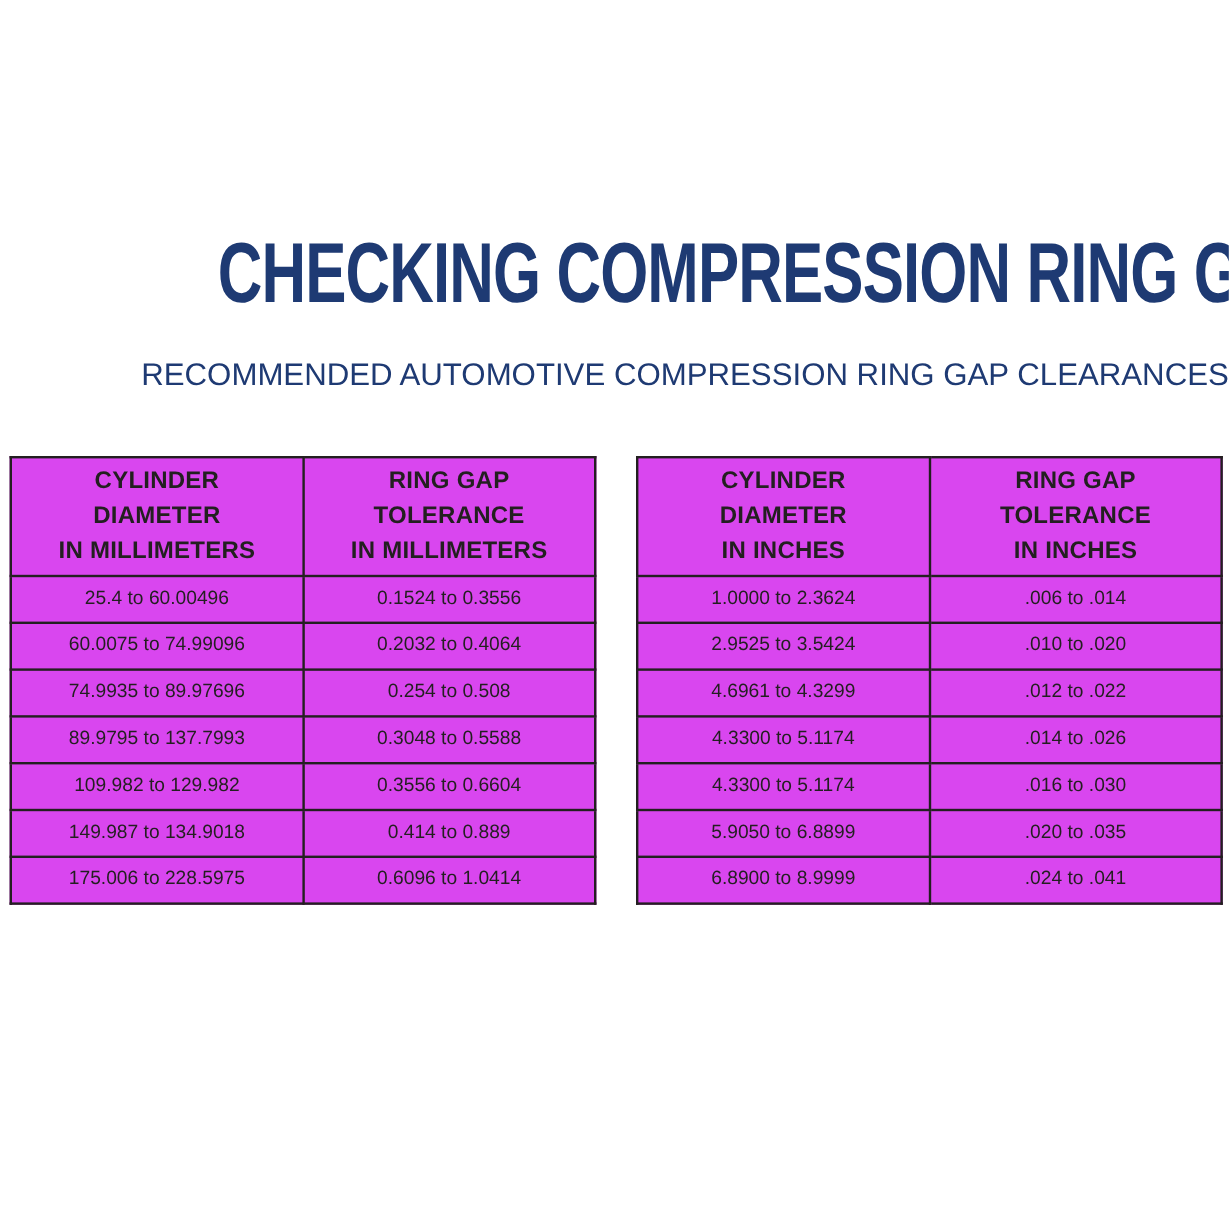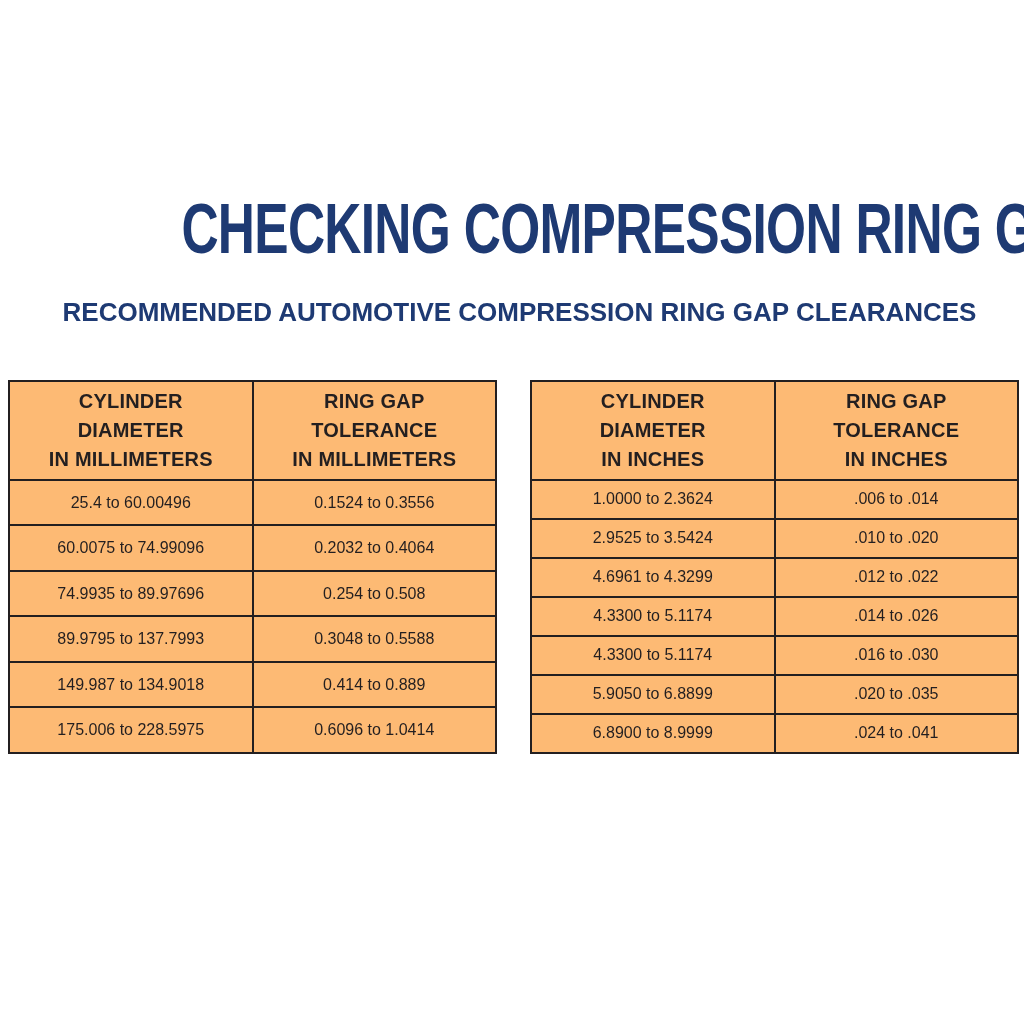--- a/index.html
+++ b/index.html
@@ -24,38 +24,38 @@
     font-size:71px;
     font-weight:700;
     letter-spacing:-1px;
     color:var(--blue);
     white-space:nowrap;
     transform:scaleX(0.725);
     transform-origin:50% 50%;
   }
   .page-subtitle{
     margin:34px 0 0 0;
-    text-align:center;
+    text-align:right;
     font-size:26px;
-    font-weight:700;
+    font-weight:400;
     line-height:1.15;
     color:var(--blue);
     white-space:nowrap;
     padding-left:15px;
   }
   .tables-container{
     display:flex;
     justify-content:space-between;
     margin:52px 5px 0 8px;
   }
   table.gap-table{
     border-collapse:collapse;
     width:489px;
     table-layout:fixed;
-    background:#fdba74;
+    background:#d946ef;
   }
   .gap-table th,
   .gap-table td{
     border:2px solid var(--ink);
     text-align:center;
     vertical-align:middle;
     color:var(--ink);
   }
   .gap-table th{
     font-size:20px;
@@ -106,20 +106,24 @@
         </tr>
         <tr>
           <td>74.9935 to 89.97696</td>
           <td>0.254 to 0.508</td>
         </tr>
         <tr>
           <td>89.9795 to 137.7993</td>
           <td>0.3048 to 0.5588</td>
         </tr>
         <tr>
+          <td>109.982 to 129.982</td>
+          <td>0.3556 to 0.6604</td>
+        </tr>
+        <tr>
           <td>149.987 to 134.9018</td>
           <td>0.414 to 0.889</td>
         </tr>
         <tr>
           <td>175.006 to 228.5975</td>
           <td>0.6096 to 1.0414</td>
         </tr>
       </tbody>
     </table>
 

